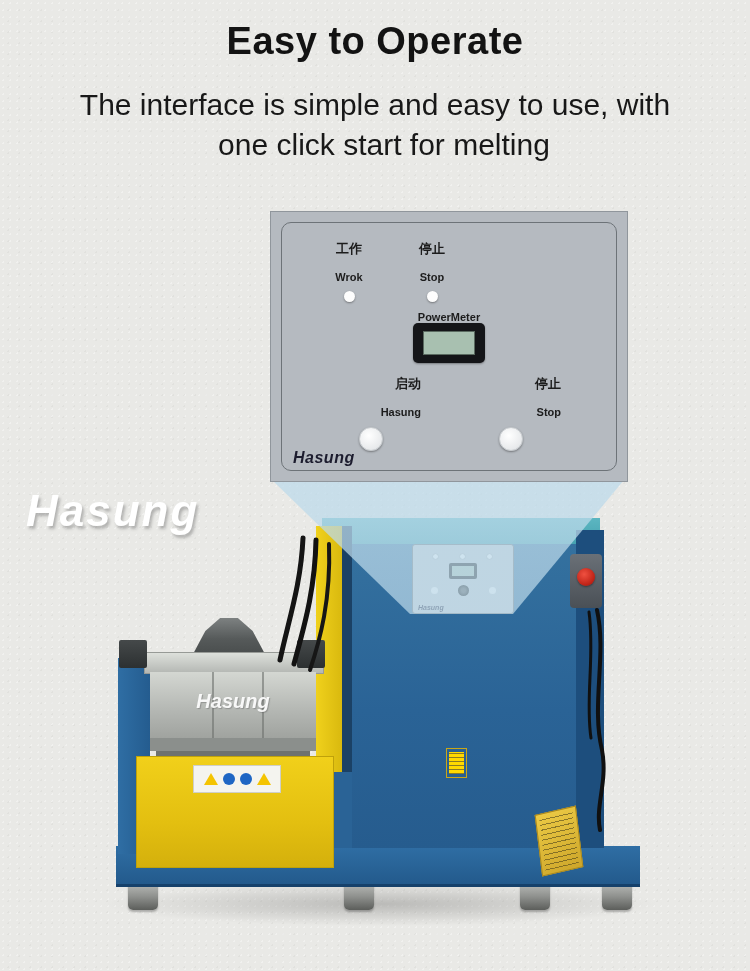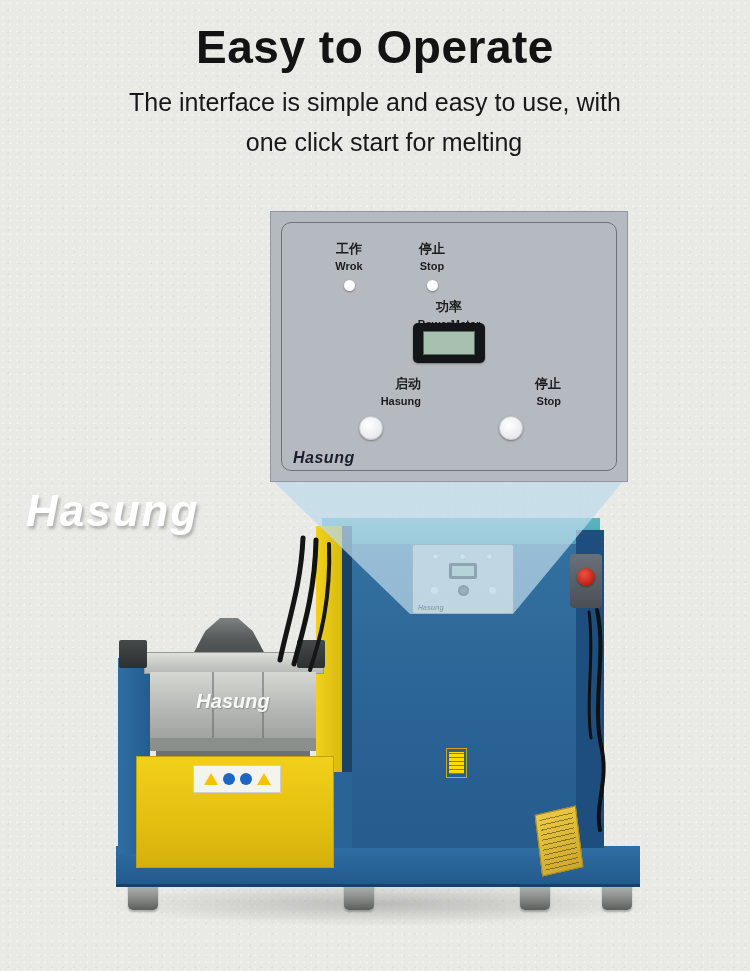--- a/index.html
+++ b/index.html
@@ -6,22 +6,22 @@
   .stage {
     position:relative; width:750px; height:971px; overflow:hidden;
     background-color:#e9e9e6;
     background-image: radial-gradient(rgba(255,255,255,0.35) 1px, transparent 1px),
                       radial-gradient(rgba(205,205,200,0.28) 1px, transparent 1px);
     background-size:7px 7px, 11px 11px; background-position:0 0, 3px 5px;
     font-family:"Liberation Sans", sans-serif;
   }
   
   .title { position:absolute; top:20px; left:0; width:100%; margin:0; text-align:center;
-           font-size:46px; font-weight:800; color:#131313; letter-spacing:0.5px; z-index:5; }
-  .subtitle { position:absolute; left:0; width:100%; text-align:center; font-size:25px; color:#181818; z-index:5; }
+           font-size:38px; font-weight:800; color:#131313; letter-spacing:0.5px; z-index:5; }
+  .subtitle { position:absolute; left:0; width:100%; text-align:center; font-size:30px; color:#181818; z-index:5; }
   .s1 { top:88px; } .s2 { top:128px;margin-left:9px; }
 
   
   .watermark { position:absolute; left:26px; top:486px; font-size:44px; font-weight:bold; font-style:italic;
                color:#ffffff; letter-spacing:2px; text-shadow:2px 3px 3px rgba(110,110,110,0.45); z-index:2; }
 
   
   .machine { position:absolute; inset:0; z-index:1; }
   .machine > div { position:absolute; }
   .shadow { left:100px; top:882px; width:560px; height:44px;
@@ -99,21 +99,21 @@
           background:linear-gradient(180deg, rgba(193,221,236,0.92), rgba(183,214,232,0.58));
           clip-path:polygon(272px 480px, 624px 480px, 513px 614px, 410px 614px); }
 
   
   .closeup { position:absolute; left:270px; top:211px; width:356px; height:269px; background:#b5bac0;
              border:1px solid #90969c; z-index:4; }
   .inner-frame { position:absolute; inset:10px; border:1px solid #6d7378; border-radius:10px; }
   .ind { position:absolute; top:28px; width:90px; text-align:center; }
   .i1{left:33px}.i2{left:116px}.i3{left:191px}
   .cn { font-size:13px; font-weight:bold; color:#1c1c1c; }
-  .en { font-size:11px; font-weight:bold; color:#1c1c1c; margin-top:2px; }
+  .en { font-size:11px; font-weight:bold; color:#1c1c1c; margin-top:13px; }
   .dot { width:11px; height:11px; border-radius:50%; background:#fdfdfd; margin:8px auto 0;
          box-shadow:0 1px 2px rgba(40,40,40,0.45); }
   .meterlbl { position:absolute; top:86px; left:0; width:100%; text-align:center; }
   .display { position:absolute; left:142px; top:111px; width:72px; height:40px; background:#141518;
              border-radius:5px; box-shadow:0 1px 2px rgba(30,30,30,0.4); }
   .lcd { position:absolute; left:10px; top:8px; right:10px; bottom:8px; background:#a8c0b0; border:1px solid #5a6a60; }
   .ctrl { position:absolute; top:163px; width:100px; text-align:right; white-space:nowrap; }
   .c1{left:50px}.c2{left:120px}.c3{left:190px}
   .pushbtn { width:22px; height:22px; border-radius:50%; margin:9px auto 0; border:1px solid #c6cacd;
              background:radial-gradient(circle at 40% 35%, #ffffff, #e8eaec 70%, #d2d5d8);
@@ -211,21 +211,20 @@
       <div class="en">Wrok</div>
       <div class="dot"></div>
     </div>
     <div class="ind i2">
       <div class="cn">停止</div>
       <div class="en">Stop</div>
       <div class="dot"></div>
     </div>
 
     <div class="meterlbl">
-      <div class="cn">功率</div>
       <div class="en">PowerMeter</div>
     </div>
     <div class="display">
       <div class="lcd"></div>
     </div>
 
     <div class="ctrl c1">
       <div class="cn">启动</div>
       <div class="en">Hasung</div>
       <div class="pushbtn"></div>

